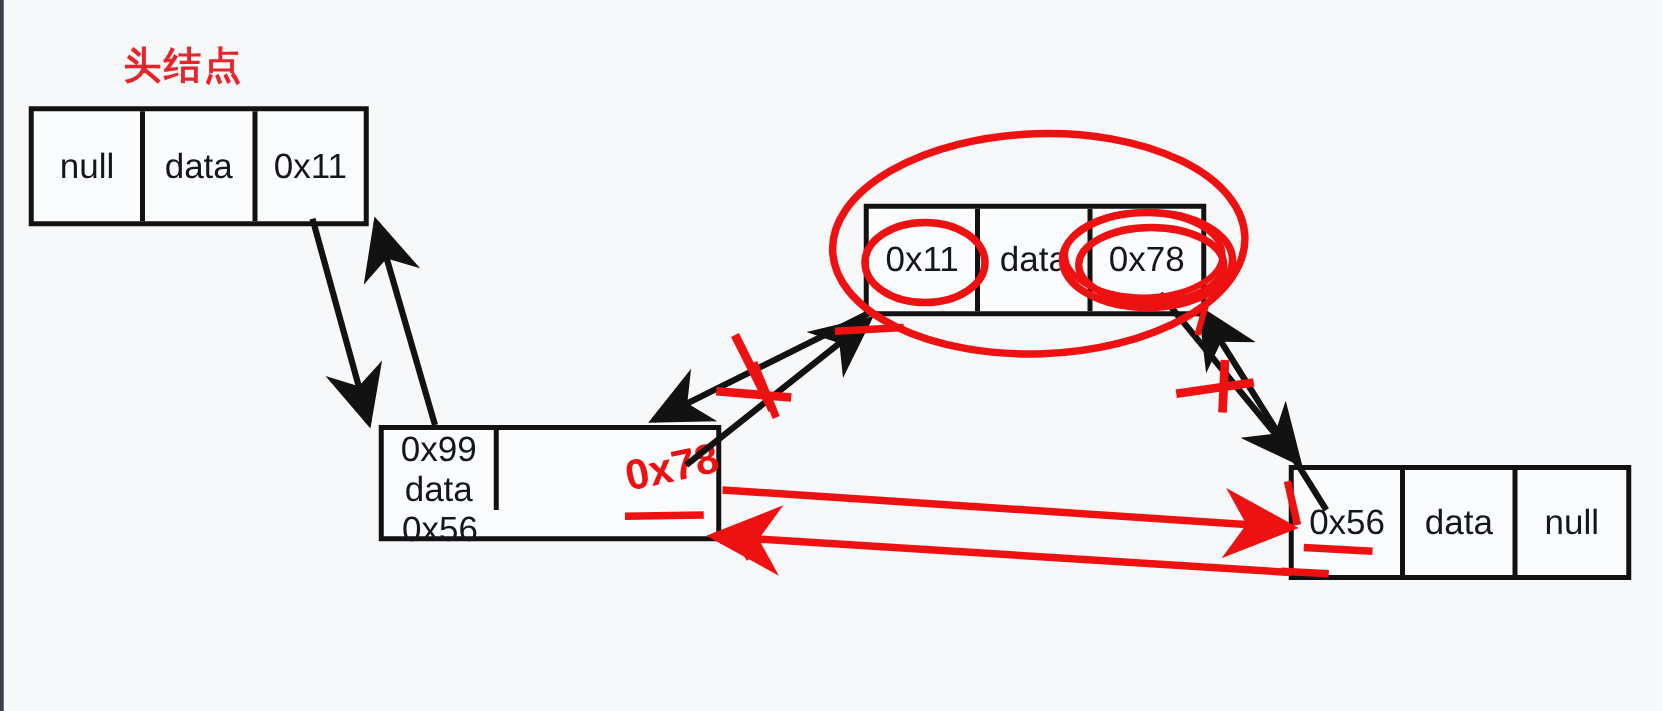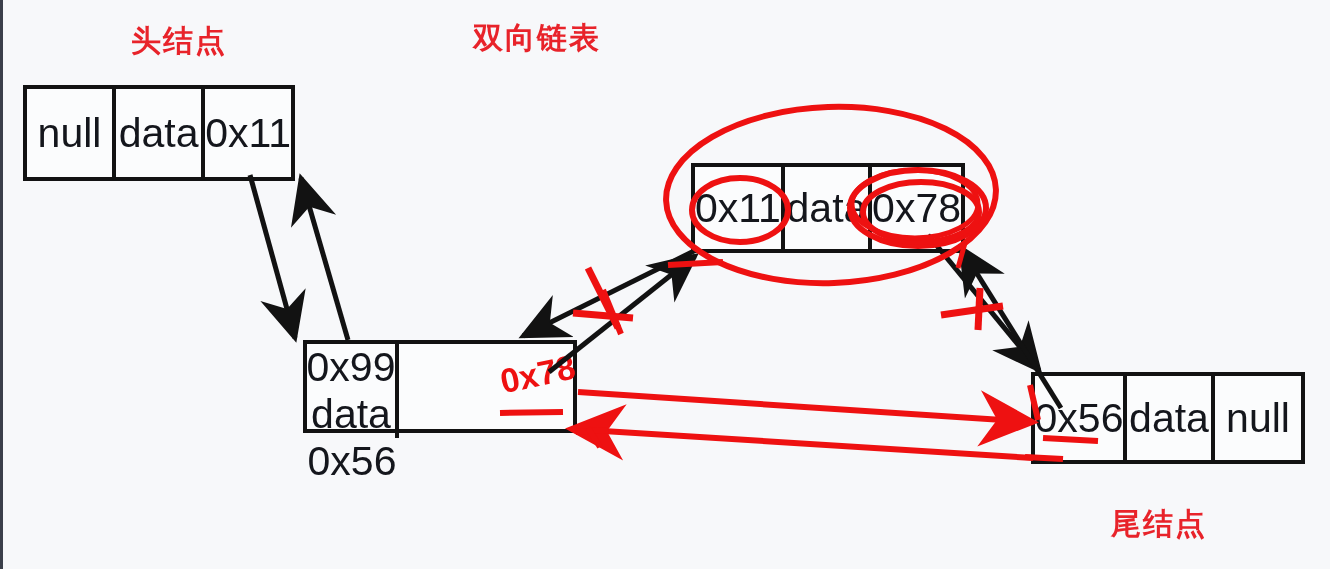--- a/index.html
+++ b/index.html
@@ -30,21 +30,21 @@
     position: absolute;
     display: flex;
     border: 4px solid #121212;
     background: #fbfcfd;
     box-sizing: border-box;
   }
   .cell {
     display: flex;
     align-items: center;
     justify-content: center;
-    font-size: 41px;
+    font-size: 28px;
     color: #14161c;
     box-sizing: border-box;
     border-right: 4px solid #121212;
     font-family: "Liberation Sans", "DejaVu Sans", sans-serif;
   }
   .cell:last-child { border-right: none; }
   svg.overlay {
     position: absolute;
     left: 0; top: 0;
     width: 1330px;
@@ -59,25 +59,23 @@
     font-family: "Liberation Sans", "DejaVu Sans", sans-serif;
     transform: rotate(-12deg);
     white-space: nowrap;
   }
 </style>
 </head>
 <body>
 
 <div id="canvas">
 
-  <div class="label" style="left:96px; top:21px;margin-left:32px;">头结点</div>
+  <div class="label" style="left:96px; top:32px;">头结点</div>
 
-  <div class="label" style="left:470px; top:18px;">双向链表</div>
 
-  <div class="label" style="left:1108px; top:504px;">尾结点</div>
 
   <div class="node" style="left:20px; top:85px; width:272px; height:96px;">
     <div class="cell" style="width:92px;">null</div>
     <div class="cell" style="width:92px;">data</div>
     <div class="cell" style="width:88px;">0x11</div>
   </div>
 
   <div class="node" style="left:300px; top:340px; width:274px; height:93px;flex-direction:column;">
     <div class="cell" style="width:92px;">0x99</div>
     <div class="cell" style="width:92px;">data</div>

